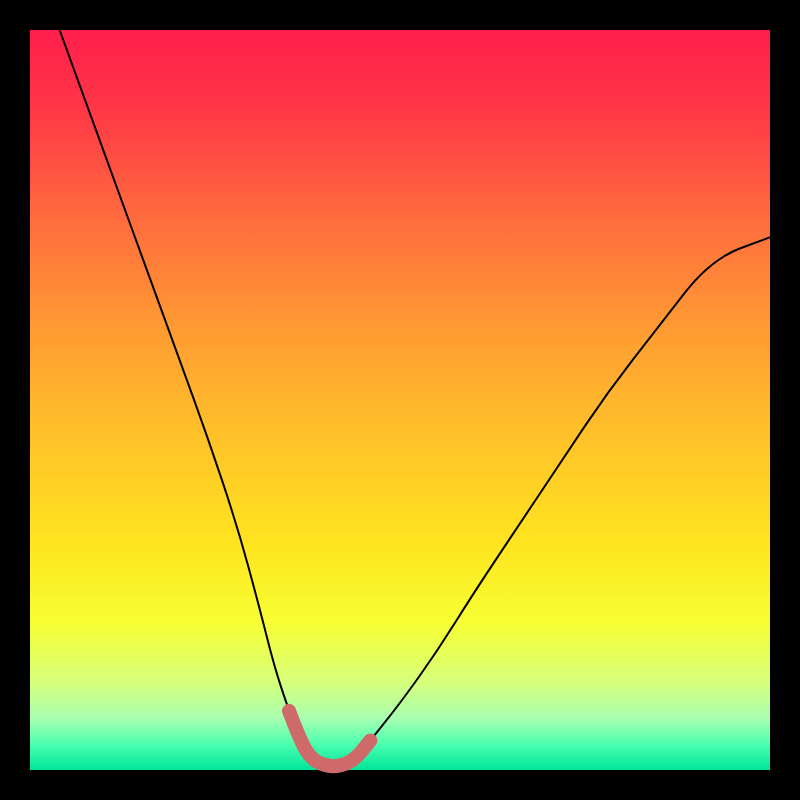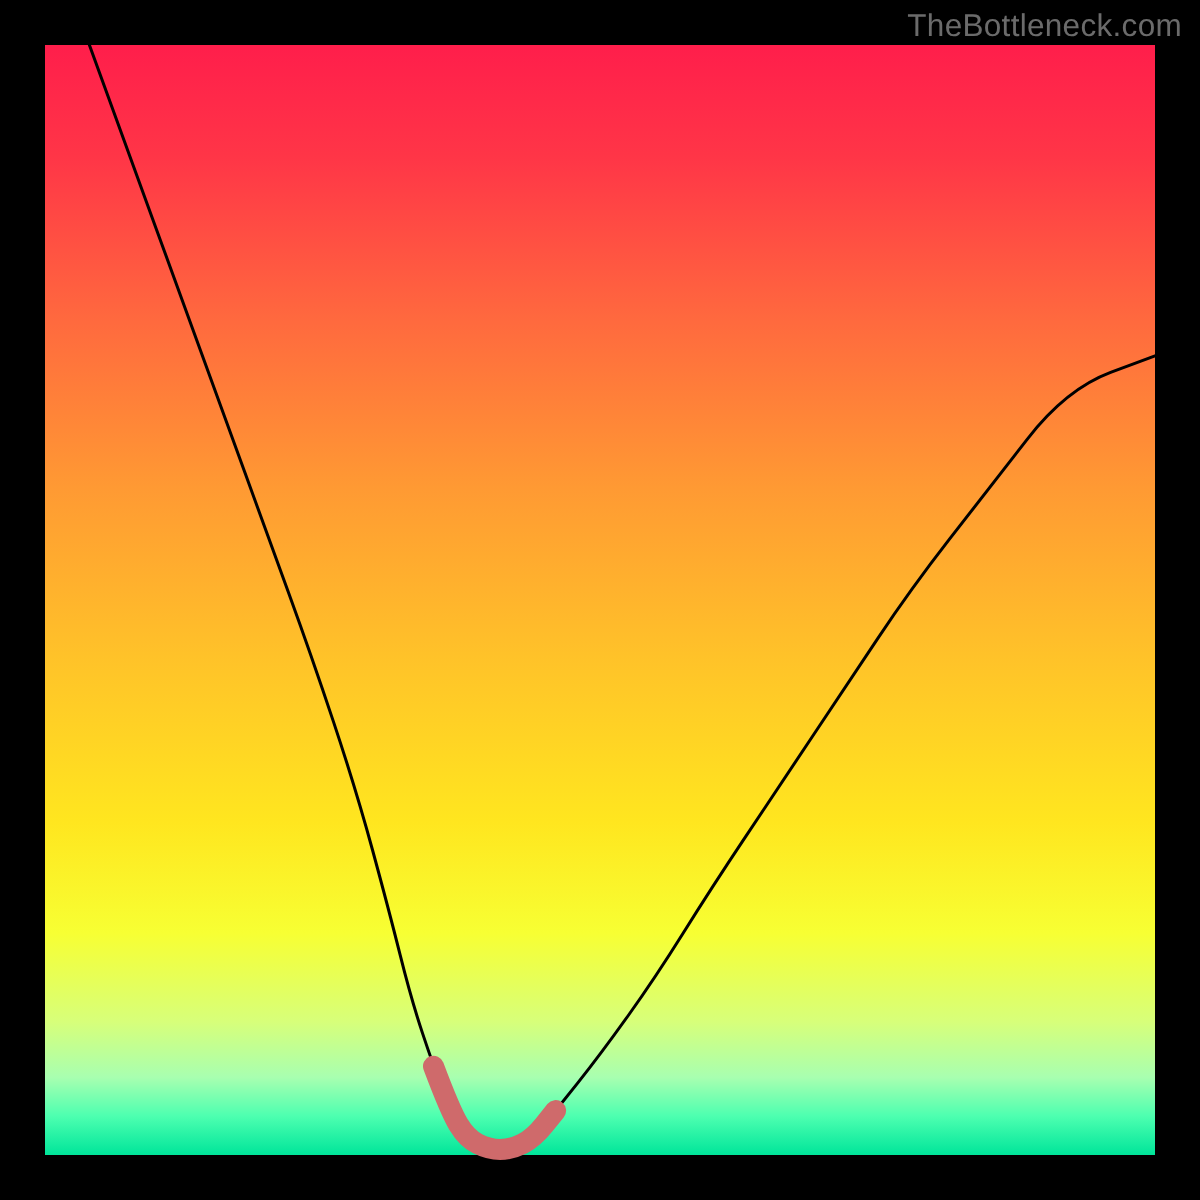--- a/index.html
+++ b/index.html
@@ -30,21 +30,20 @@
   svg {
     position: absolute;
     left: 0;
     top: 0;
   }
 </style>
 </head>
 <body>
 <div class="stage">
 
-  <div class="watermark">TheBottleneck.com</div>
 
   <svg id="chart-svg" width="800" height="800" viewBox="0 0 800 800">
       <defs>
         <linearGradient id="bg-grad" x1="0" y1="0" x2="0" y2="1">
           <stop offset="0%" stop-color="#ff1e4b"></stop>
           <stop offset="10%" stop-color="#ff3547"></stop>
           <stop offset="25%" stop-color="#ff6a3e"></stop>
           <stop offset="40%" stop-color="#ff9a33"></stop>
           <stop offset="55.00000000000001%" stop-color="#ffc229"></stop>
           <stop offset="70%" stop-color="#ffe61f"></stop>

